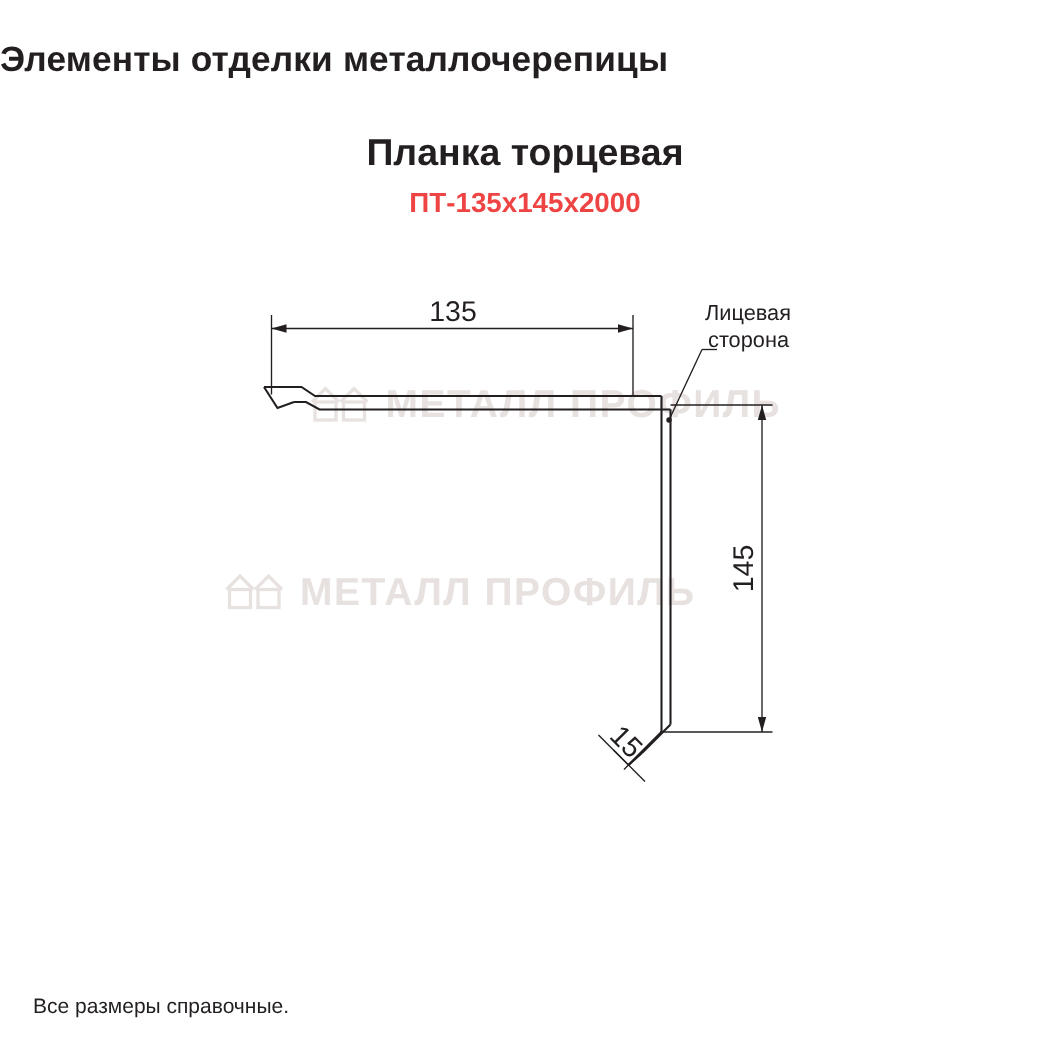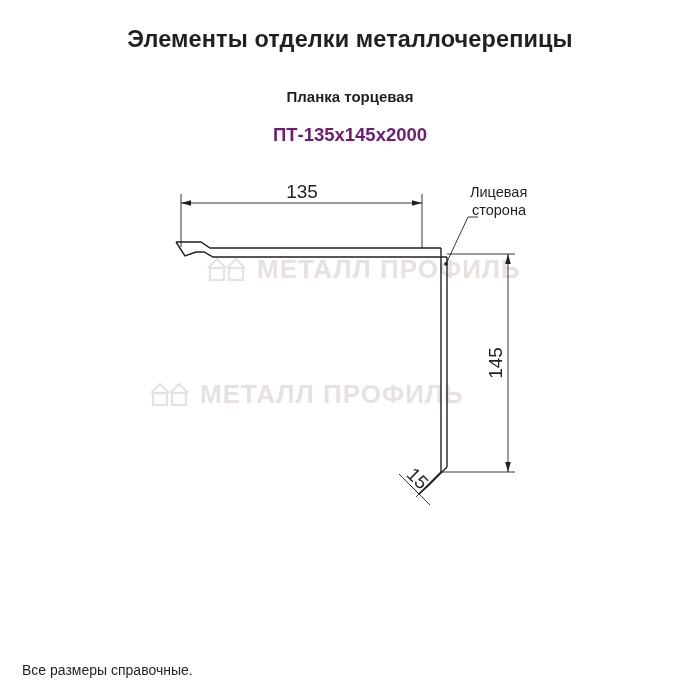--- a/index.html
+++ b/index.html
@@ -20,51 +20,51 @@
     position: absolute;
     inset: 0;
   }
 
   
   .title-main {
     position: absolute;
     top: 26px;
     left: 0;
     width: 700px;
+    text-align: left;
+    font-size: 23.5px;
+    font-weight: bold;
+    letter-spacing: 0.1px;
+    color: #231f20;
+  }
+  .title-sub {
+    position: absolute;
+    top: 88px;
+    left: 0;
+    width: 700px;
     text-align: center;
-    font-size: 23.5px;
-    font-weight: bold;
-    letter-spacing: 0.1px;
-    color: #231f20;
-  }
-  .title-sub {
-    position: absolute;
-    top: 88px;
-    left: 0;
-    width: 700px;
-    text-align: center;
-    font-size: 15px;
+    font-size: 25px;
     font-weight: bold;
     color: #231f20;
   }
   .title-code {
     position: absolute;
     top: 124px;
     left: 0;
     width: 700px;
     text-align: center;
     font-size: 18.5px;
     font-weight: bold;
-    color: #701a75;
+    color: #ef4444;
   }
 
   
   .drawing {
     position: absolute;
-    top: 144px;
+    top: 160px;
     left: 0;
     width: 632px;
     height: 420px;
   }
   .drawing svg {
     display: block;
   }
 
   
   .watermark {

